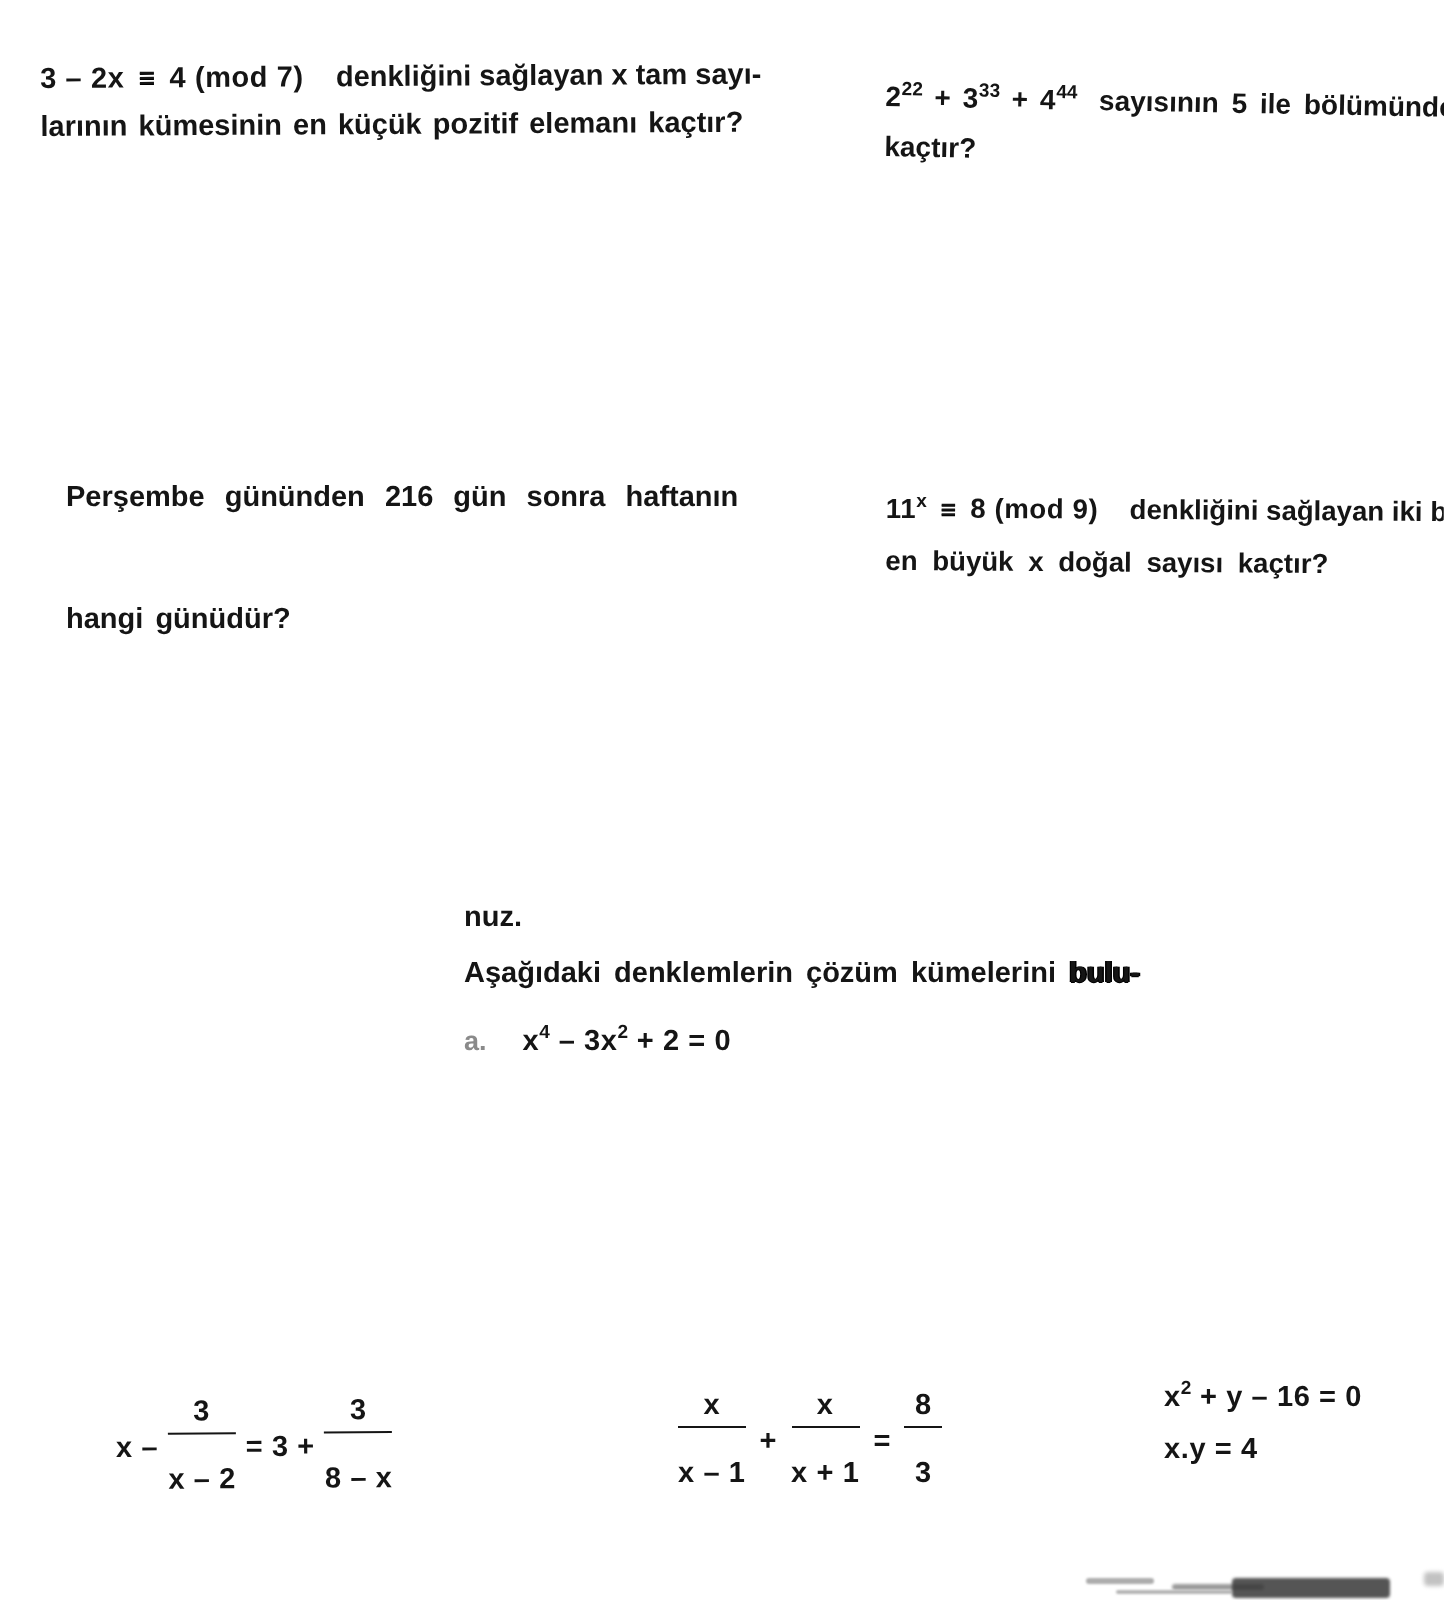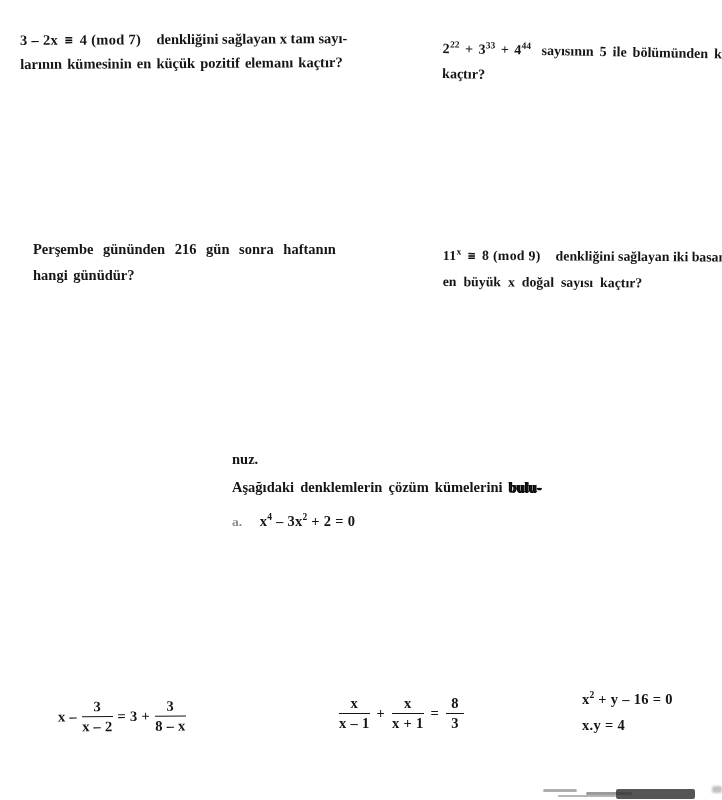--- a/index.html
+++ b/index.html
@@ -1,53 +1,53 @@
 <!DOCTYPE html>
 <html><head>
 <meta charset="utf-8">
 <style>
   html,body { margin:0; padding:0; background:#ffffff; }
   .page {
     position:relative; width:722px; height:800px; background:#ffffff;
     overflow:hidden;
-    font-family:Liberation Serif, serif;
+    font-family:Liberation Sans, sans-serif;
     color:#151515;
     -webkit-font-smoothing:antialiased;
   }
   .prob { position:absolute; font-size:14.5px; font-weight:600; line-height:24px; }
   .prob .line { white-space:nowrap; }
   .m { letter-spacing:0.3px; }
   .cong { font-weight:800; margin:0 3px; text-shadow:0 0.5px 0 #000; }
   .gap8 { display:inline-block; width:8px; }
   sup { font-size:9.5px; font-weight:700; letter-spacing:0; }
 
   #p1 { left:20px; top:28px; width:396px; transform:rotate(-0.35deg); transform-origin:left top; }
   #p1 .line2 { word-spacing:1.5px; }
 
   #p2 { left:443px; top:32px; width:282px; transform:rotate(1.1deg); transform-origin:left top; line-height:25px; font-size:14px; }
   #p2 .t { word-spacing:2.5px; margin-left:7px; }
 
   #p3 { left:33px; top:236px; line-height:26px; }
   #p3 .line1 { word-spacing:6px; }
-  #p3 .line2 { word-spacing:2px; }
+  #p3 .line2 { word-spacing:2px;margin-top:35px; }
 
   #p4 { left:443px; top:238px; width:279px; font-size:13.8px; line-height:26px; transform:rotate(0.4deg); transform-origin:left top; }
   #p4 .line { overflow:hidden; }
   #p4 .line2 { word-spacing:3.5px; }
 
   #p5 { left:232px; top:445px; line-height:28px; }
   #p5 .line1 { word-spacing:2.5px; }
   .smeared { font-weight:800; text-shadow:0.7px 0 0 #000, -0.7px 0 0 #000, 0 0.5px 0 #000; }
   #p5 .item { margin-top:2px; }
   .item-label { color:#8a8a8a; font-size:13.5px; margin-right:14px; font-weight:600; }
 
   .eq { position:absolute; display:flex; align-items:center; font-size:14.5px; font-weight:700; letter-spacing:0.3px; }
   .frac { display:inline-flex; flex-direction:column; text-align:center; margin:0 5px; line-height:15px; }
   .frac .num { border-bottom:1.6px solid #151515; padding:0 5px 2px; }
-  .frac .den { padding-top:2px; }
+  .frac .den { padding-top:2px;margin-top:14px; }
   .op { margin:0 2px; }
 
   #eqL { left:58px; top:699px; transform:rotate(-0.4deg); }
   #eqL .frac .num { padding:0 9px 2px; }
   #eqM { left:334px; top:696px; }
   #eqR { left:582px; top:682px; font-size:14.5px; font-weight:700; line-height:26px; display:block; }
 
   
   .smudge { position:absolute; border-radius:2px; }
   .sm1 { left:543px; top:789px; width:34px; height:3px; background:#adadad; filter:blur(0.6px); }

